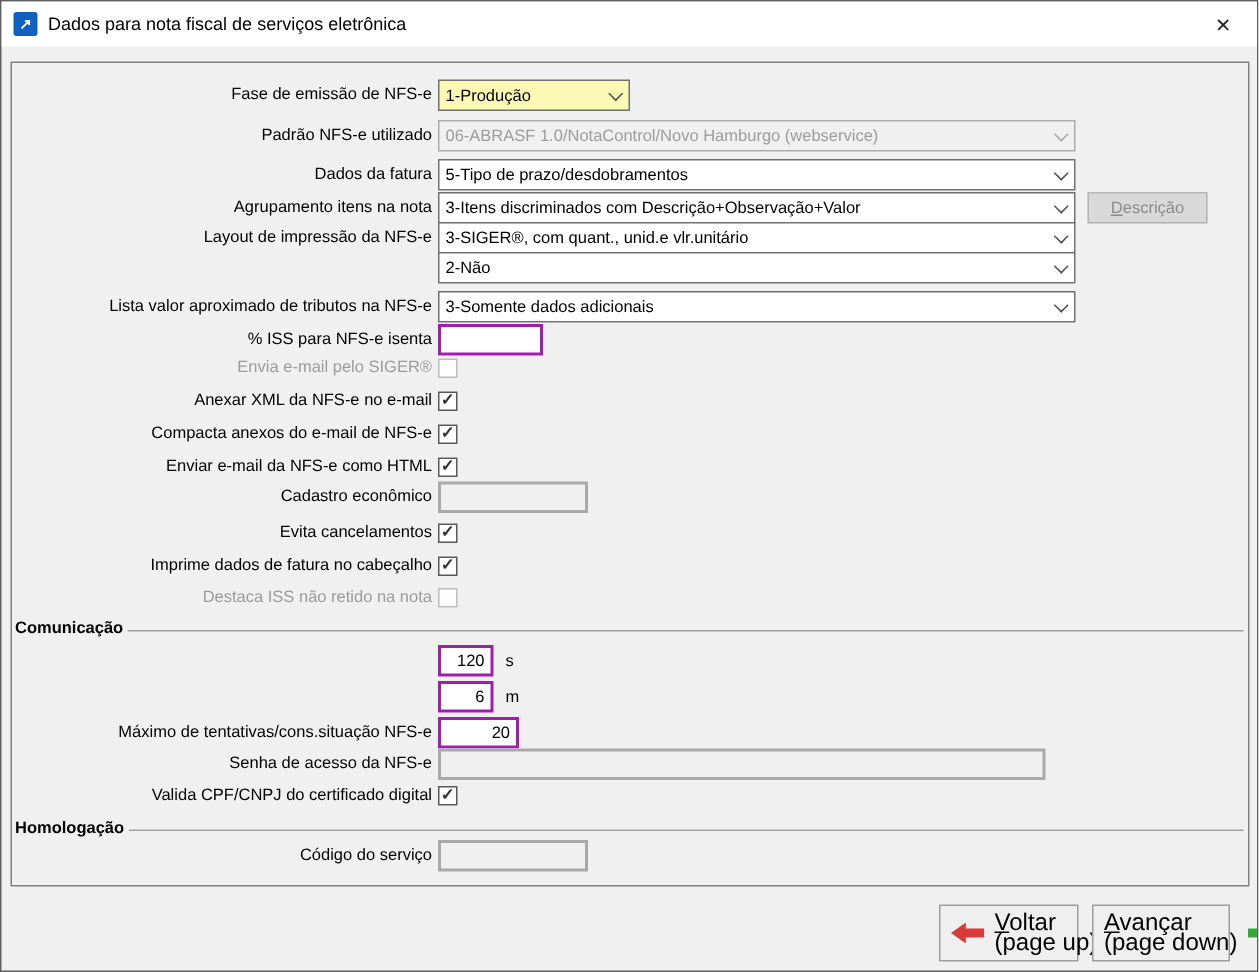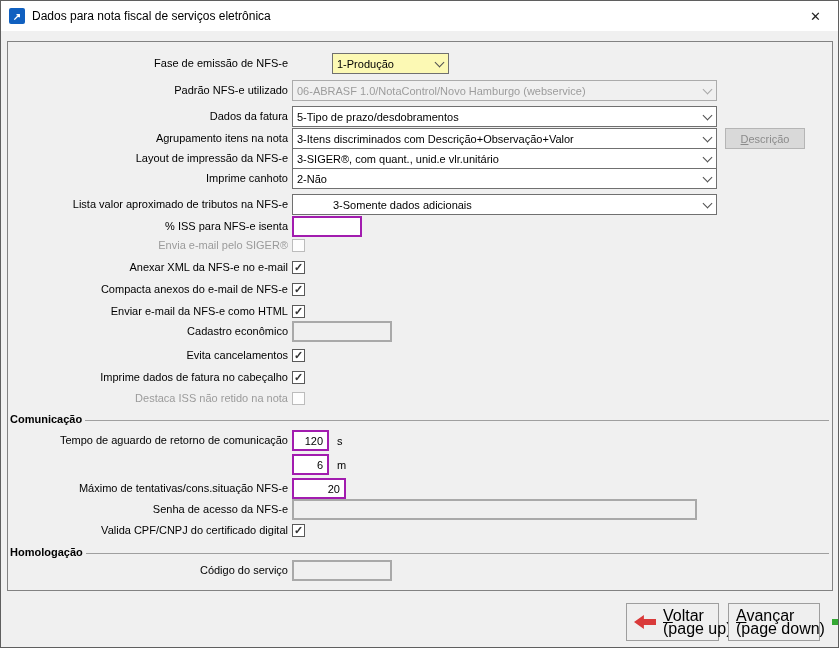--- a/index.html
+++ b/index.html
@@ -79,21 +79,21 @@
     <div class="app-icon">↗</div>
     <div class="title-text">Dados para nota fiscal de serviços eletrônica</div>
     <div class="close-btn">✕</div>
   </div>
 
   <div class="panel">
     <div id="rows-main">
         <div class="row" style="top: 11px;">
           <div class="lbl">Fase de emissão de NFS-e</div>
           <div class="fieldzone">
-            <div class="combo hl" style="width: 117px; margin-left: 40px;">
+            <div class="combo hl" style="width: 128px;">
               <span class="ctext">1-Produção</span>
               <span class="cbtn">
                 <i class="chev"></i>
               </span>
             </div>
           </div>
         </div>
         <div class="row" style="top: 38px;">
           <div class="lbl">Padrão NFS-e utilizado</div>
           <div class="fieldzone">
@@ -133,34 +133,33 @@
           <div class="fieldzone">
             <div class="combo" style="width: 425px;">
               <span class="ctext">3-SIGER®, com quant., unid.e vlr.unitário</span>
               <span class="cbtn">
                 <i class="chev"></i>
               </span>
             </div>
           </div>
         </div>
         <div class="row" style="top: 126px;">
-          <div class="lbl">Imprime canhoto</div>
           <div class="fieldzone">
             <div class="combo" style="width: 425px;">
               <span class="ctext">2-Não</span>
               <span class="cbtn">
                 <i class="chev"></i>
               </span>
             </div>
           </div>
         </div>
         <div class="row" style="top: 152px;">
           <div class="lbl">Lista valor aproximado de tributos na NFS-e</div>
           <div class="fieldzone">
-            <div class="combo" style="width: 425px; padding-left: 36px;">
+            <div class="combo" style="width: 425px;">
               <span class="ctext">3-Somente dados adicionais</span>
               <span class="cbtn">
                 <i class="chev"></i>
               </span>
             </div>
           </div>
         </div>
         <div class="row" style="top: 174px;">
           <div class="lbl">% ISS para NFS-e isenta</div>
           <div class="fieldzone">
@@ -226,21 +225,20 @@
           </div>
         </div>
       </div>
 
     <div class="sect" style="top:370px">
       <b>Comunicação</b>
       <span class="line"></span>
     </div>
     <div id="rows-com">
         <div class="row" style="top: 388px;">
-          <div class="lbl">Tempo de aguardo de retorno de comunicação</div>
           <div class="fieldzone">
             <div class="tinput num" style="width: 37px;">120</div>
             <span class="suffix">s</span>
           </div>
         </div>
         <div class="row" style="top: 412px;">
           <div class="fieldzone">
             <div class="tinput num" style="width: 37px;">6</div>
             <span class="suffix">m</span>
           </div>

